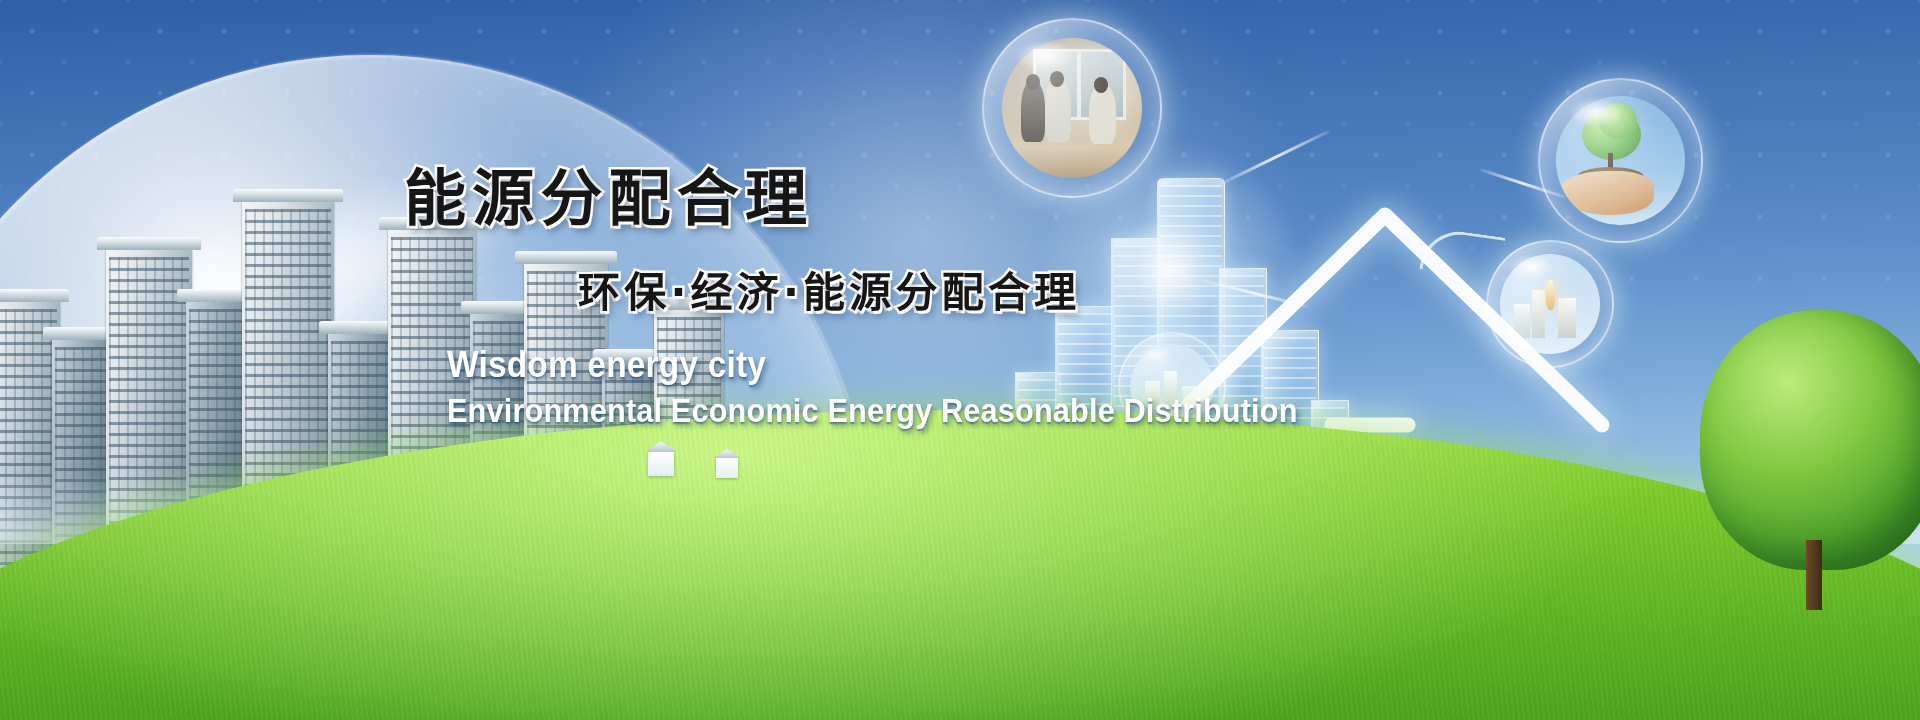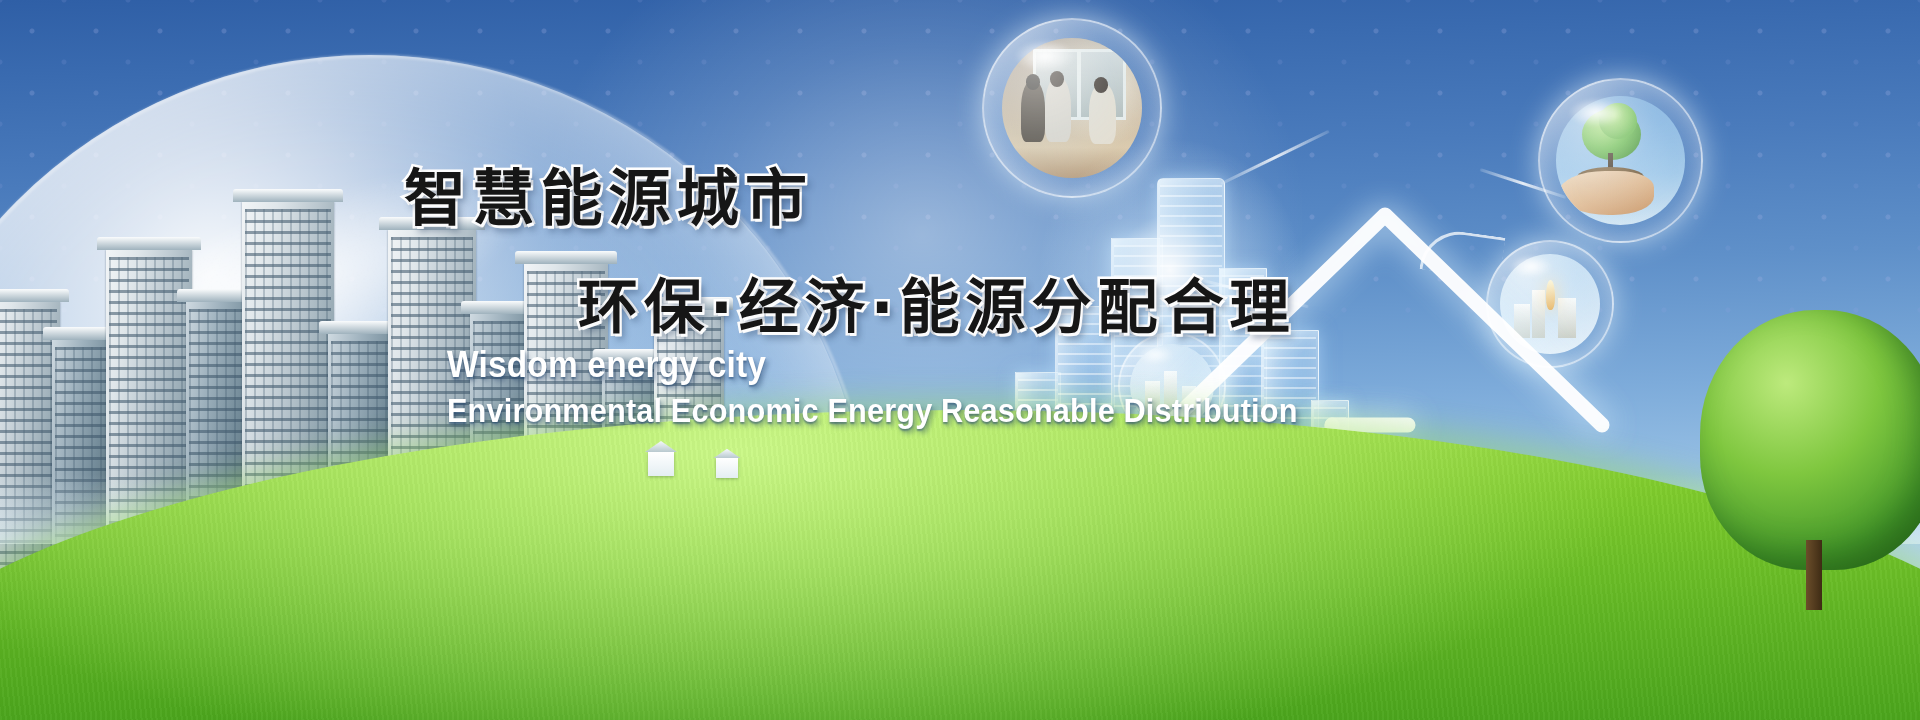--- a/index.html
+++ b/index.html
@@ -201,21 +201,21 @@
     color:#161616;
     letter-spacing:.10em;
     white-space:nowrap;
     -webkit-text-stroke:5px #ffffff;
     paint-order:stroke fill;
     text-shadow:
        2px 3px 0 rgba(255,255,255,.95),
        4px 6px 7px rgba(30,55,90,.45);
   }
   .cn-title{left:404px;top:148px;font-size:62px;}
-  .cn-sub  {left:578px;top:258px;font-size:60px;}
+  .cn-sub  {left:578px;top:258px;font-size:42px;}
 
   .en-line{
     position:absolute;
     font-family:"Liberation Sans","DejaVu Sans",sans-serif;
     font-weight:700;
     color:#ffffff;
     white-space:nowrap;
     transform:scaleX(.93);
     transform-origin:left center;
     text-shadow:
@@ -358,19 +358,19 @@
 
   <div class="minihouse" style="left:648px;top:452px;width:26px;height:24px;"></div>
   <div class="minihouse" style="left:716px;top:458px;width:22px;height:20px;"></div>
 
   <div class="bigtree">
     <div class="crown"></div>
       <div class="trunk"></div>
   </div>
 
   <div class="copy">
-    <div class="cn-line cn-title">智慧能源城市</div>
+    <div class="cn-line cn-title">能源分配合理</div>
     <div class="cn-line cn-sub">环保·经济·能源分配合理</div>
     <div class="en-line en-1">Wisdom energy city</div>
     <div class="en-line en-2">Environmental Economic  Energy Reasonable Distribution</div>
   </div>
 
 </div>
 
 </body></html>

